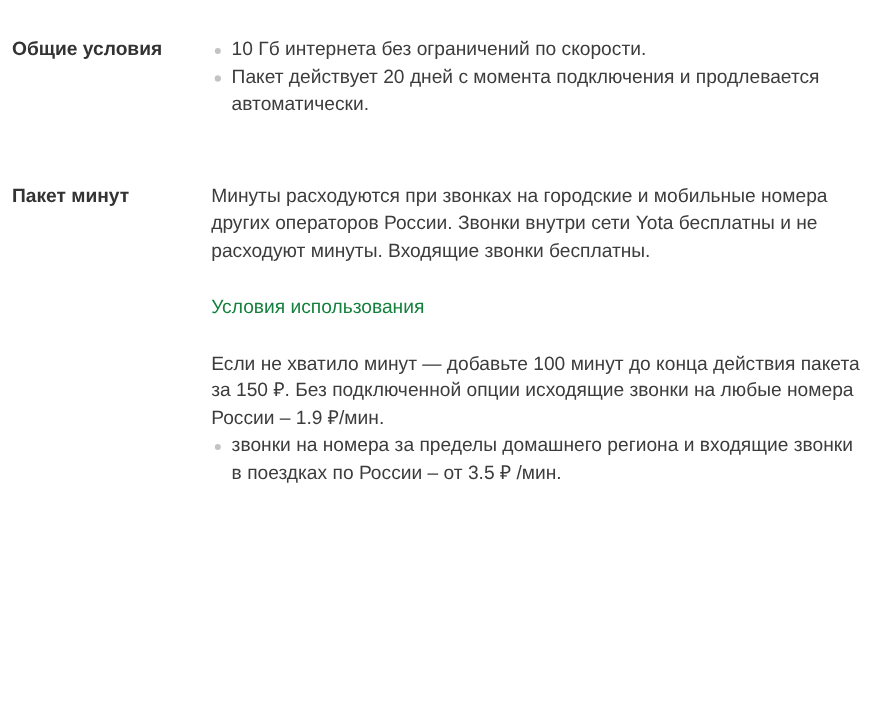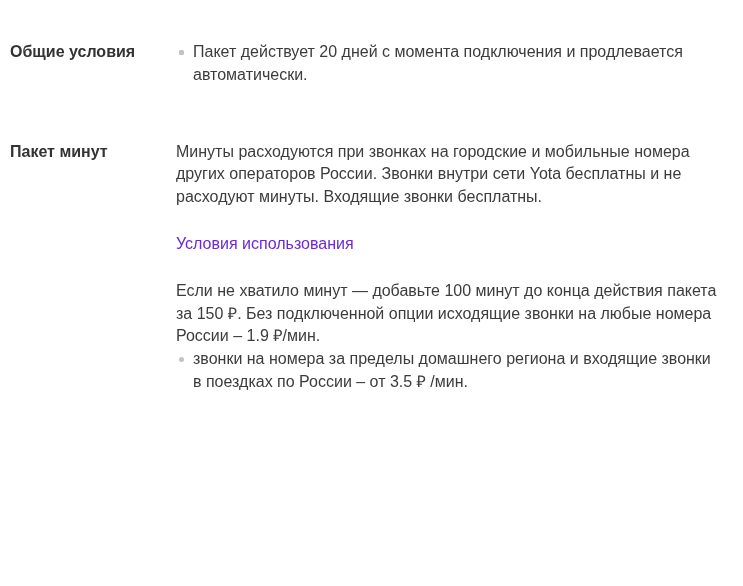--- a/index.html
+++ b/index.html
@@ -5,21 +5,21 @@
   html, body {
     margin: 0;
     padding: 0;
     background: #ffffff;
   }
   .page {
     position: relative;
     width: 743px;
     height: 586px;
     box-sizing: border-box;
-    padding-top: 41px;
+    padding-top: 31px;
     font-family: "Liberation Sans", sans-serif;
     font-size: 16px;
     line-height: 22.8px;
     color: #3c3c3c;
     background: #ffffff;
     overflow: hidden;
   }
   .row {
     display: flex;
     align-items: flex-start;
@@ -46,21 +46,21 @@
   }
   p {
     margin: 0;
   }
   .para + .para,
   .subheading + .para,
   .para + .subheading {
     margin-top: 24px;
   }
   .subheading {
-    color: #6d28d9;
+    color: #15803d;
   }
   ul.bullet-list {
     margin: 0;
     padding: 0;
     list-style: none;
   }
   ul.bullet-list li {
     position: relative;
     padding-left: 17px;
   }
@@ -80,20 +80,21 @@
 <div class="page">
 
   <section class="row">
     <div class="label-col">
       <h3>Общие условия</h3>
     </div>
     <div class="content-col">
       <ul class="bullet-list">
         <li>
           <span class="dot"></span>
+          <span>10 Гб интернета без ограничений по скорости.</span>
         </li>
         <li>
           <span class="dot"></span>
         </li>
         <li>
           <span class="dot"></span>
           <span>Пакет действует 20 дней с момента подключения и продлевается автоматически.</span>
         </li>
       </ul>
     </div>

